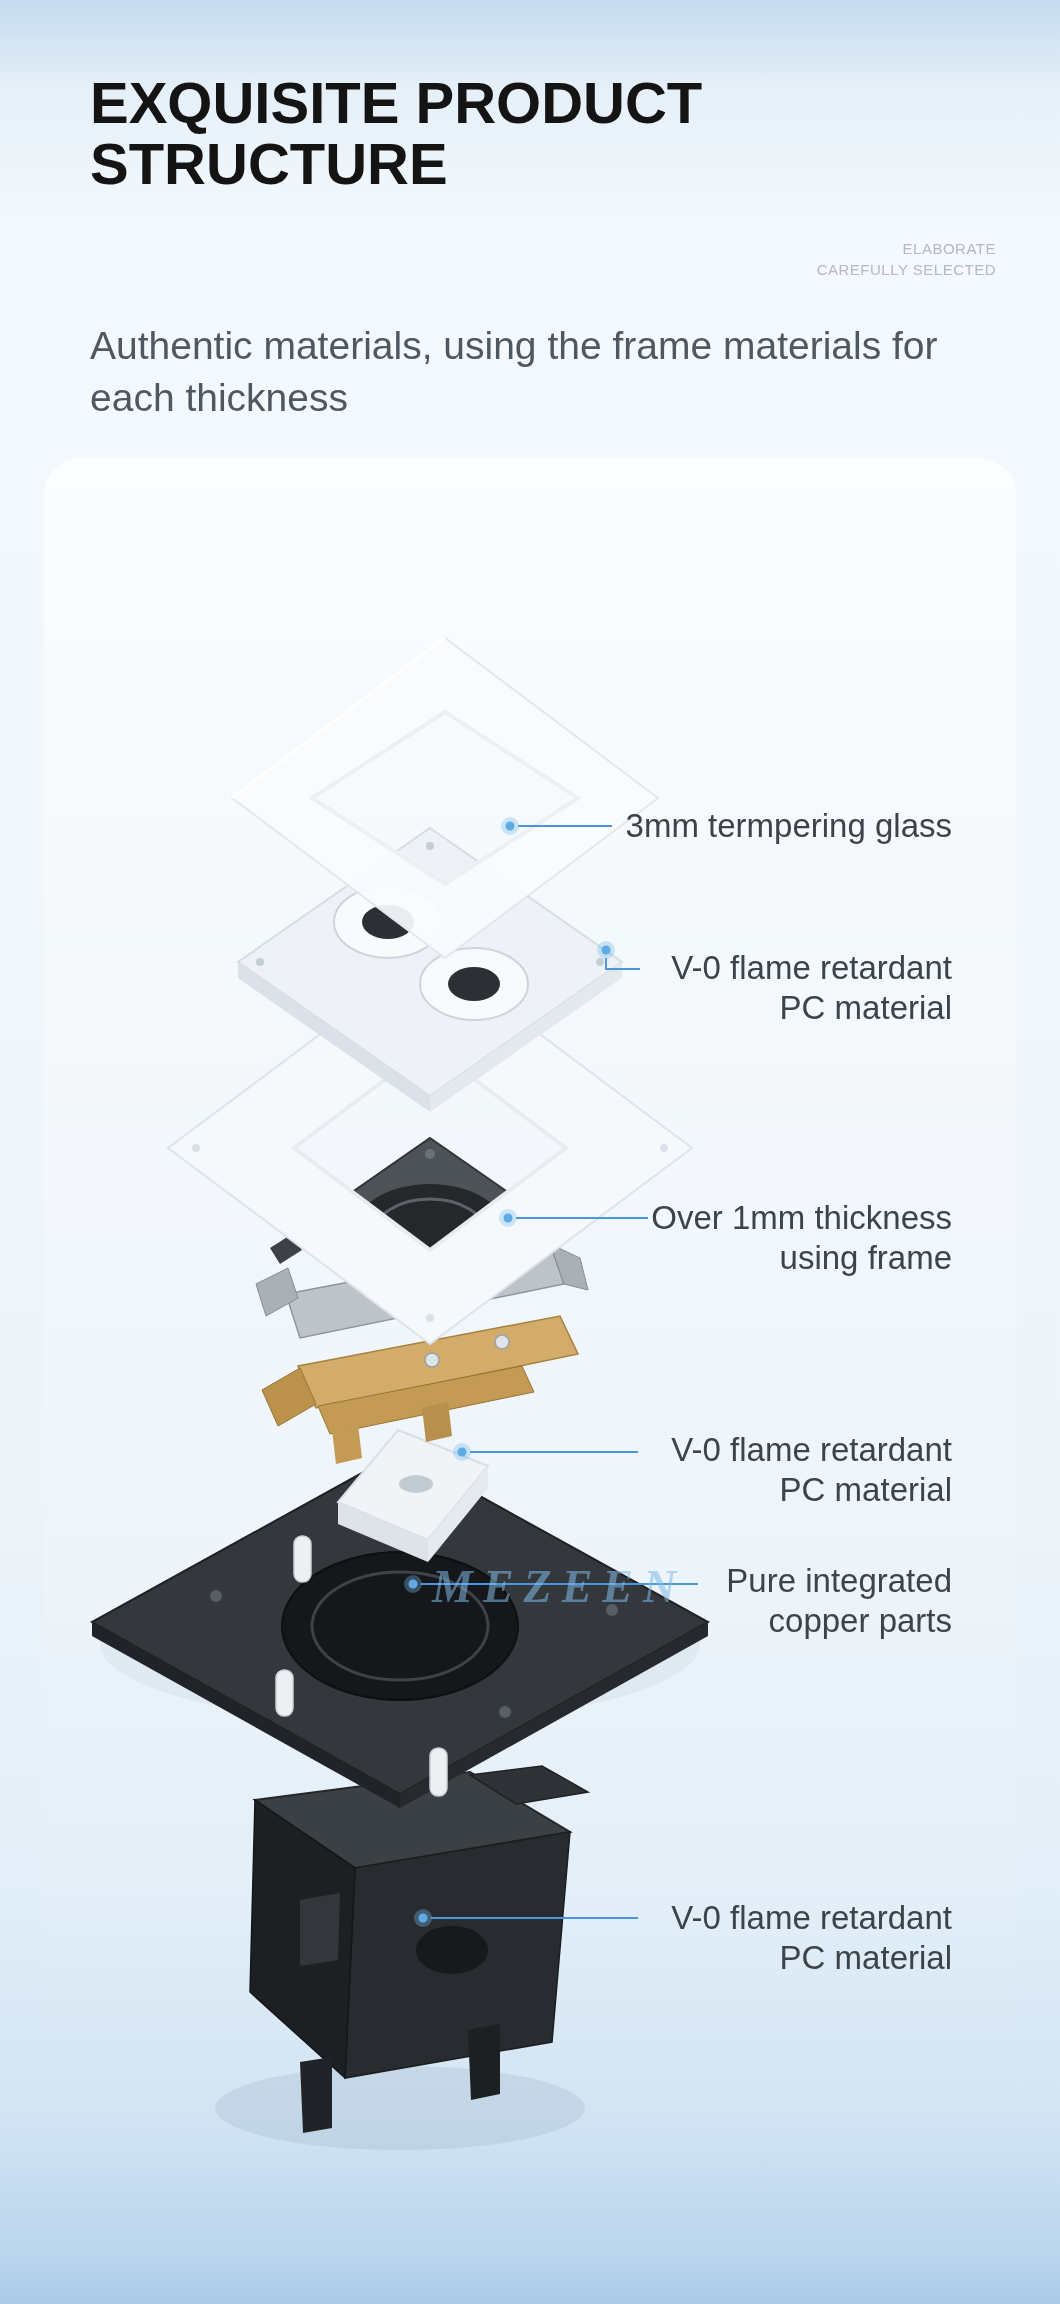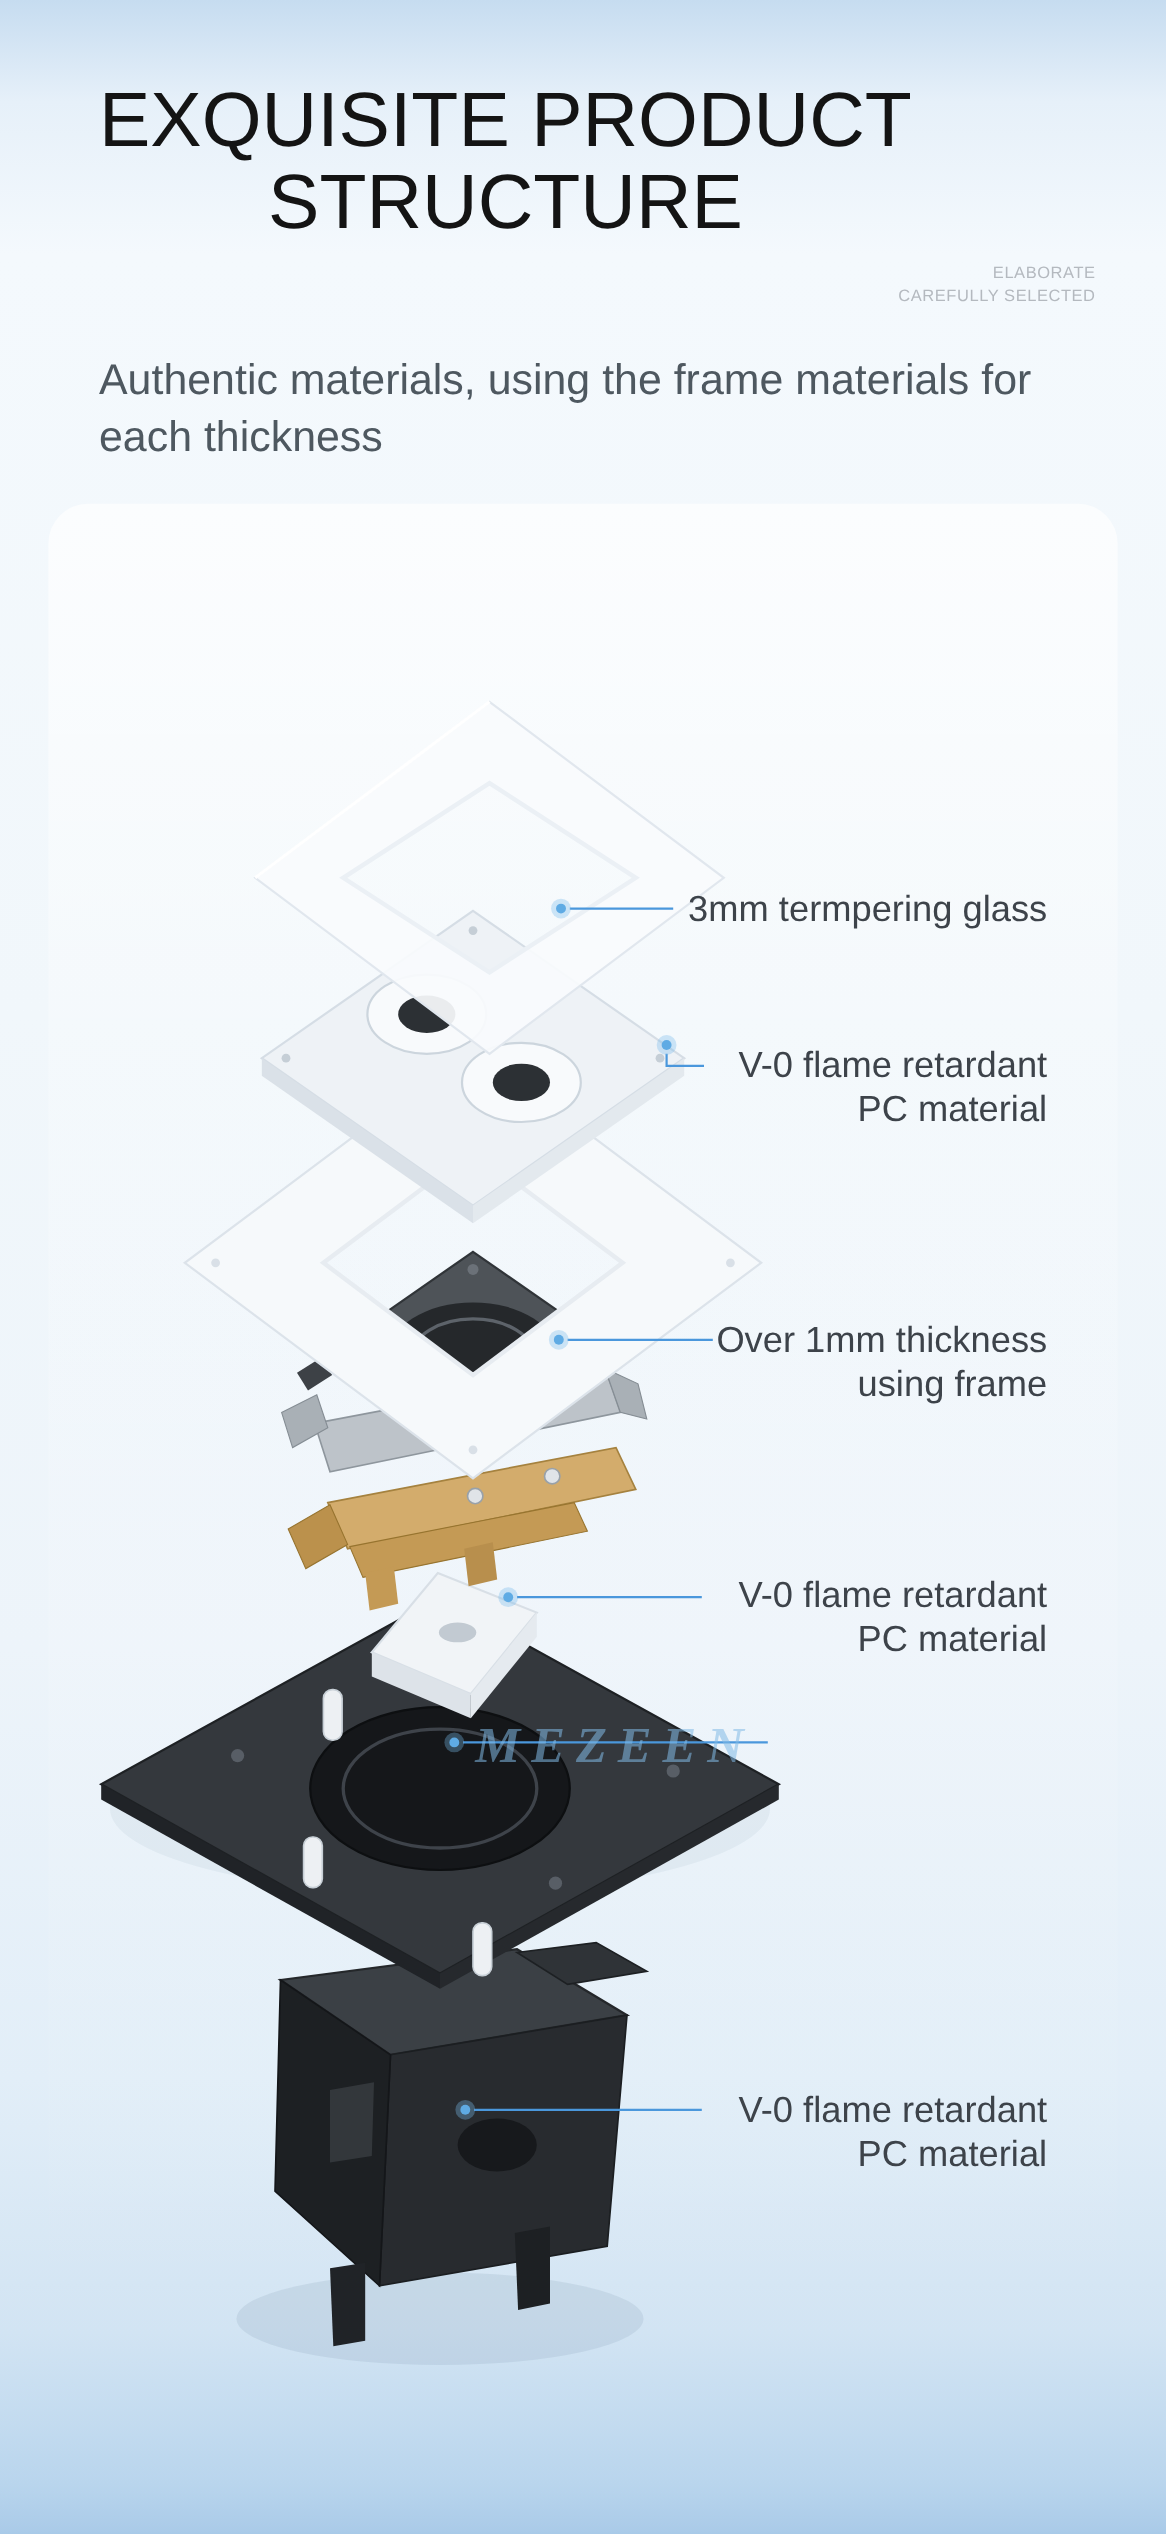--- a/index.html
+++ b/index.html
@@ -10,21 +10,21 @@
       #c6dcf0 0%, #e6f0f9 4%, #f4f9fd 10%, #f1f7fb 40%,
       #edf4fa 65%, #e2eef8 82%, #d2e4f3 92%, #b9d5ed 98%, #a9cae8 100%);
   }
   .panel {
     position:absolute; left:44px; top:458px; width:972px; height:1664px;
     border-radius:36px;
     background:linear-gradient(180deg, rgba(255,255,255,0.70), rgba(255,255,255,0.22) 30%, rgba(255,255,255,0));
   }
   .title {
     position:absolute; left:90px; top:72px; color:#141414;
-    font-size:70px; font-weight:400; line-height:1.06; letter-spacing:0px;text-align:center;
+    font-size:58px; font-weight:700; line-height:1.06; letter-spacing:0px;
   }
   .tagline {
     position:absolute; right:64px; top:238px; text-align:right;
     font-size:15px; line-height:1.4; color:#b4b9bf; letter-spacing:0.5px;
   }
   .subtitle {
     position:absolute; left:90px; top:320px;
     font-size:39px; line-height:1.34; color:#4e5860;
   }
   .diagram-svg { position:absolute; left:0; top:0; }
@@ -193,19 +193,23 @@
   <div class="callout-label" style="top:1198px;">
     <div>Over 1mm thickness</div>
     <div>using frame</div>
   </div>
 
   <div class="callout-label" style="top:1430px;">
     <div>V-0 flame retardant</div>
     <div>PC material</div>
   </div>
 
+  <div class="callout-label" style="top:1561px;">
+    <div>Pure integrated</div>
+    <div>copper parts</div>
+  </div>
 
   <div class="callout-label" style="top:1898px;">
     <div>V-0 flame retardant</div>
     <div>PC material</div>
   </div>
 
 </div>
 
 </body></html>

